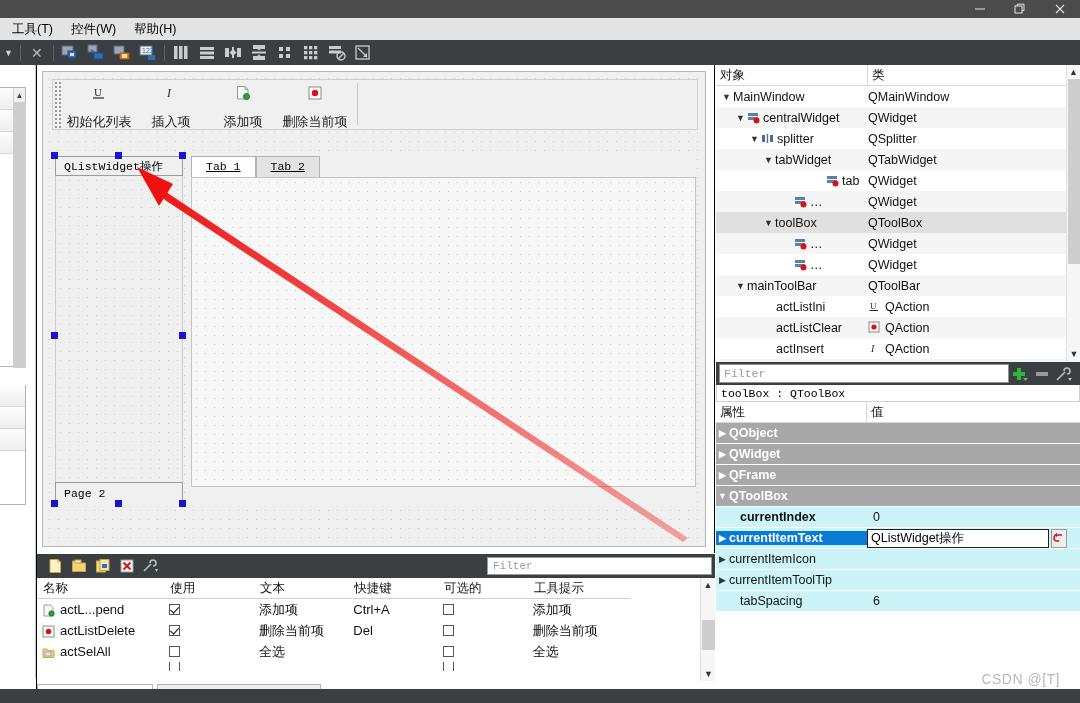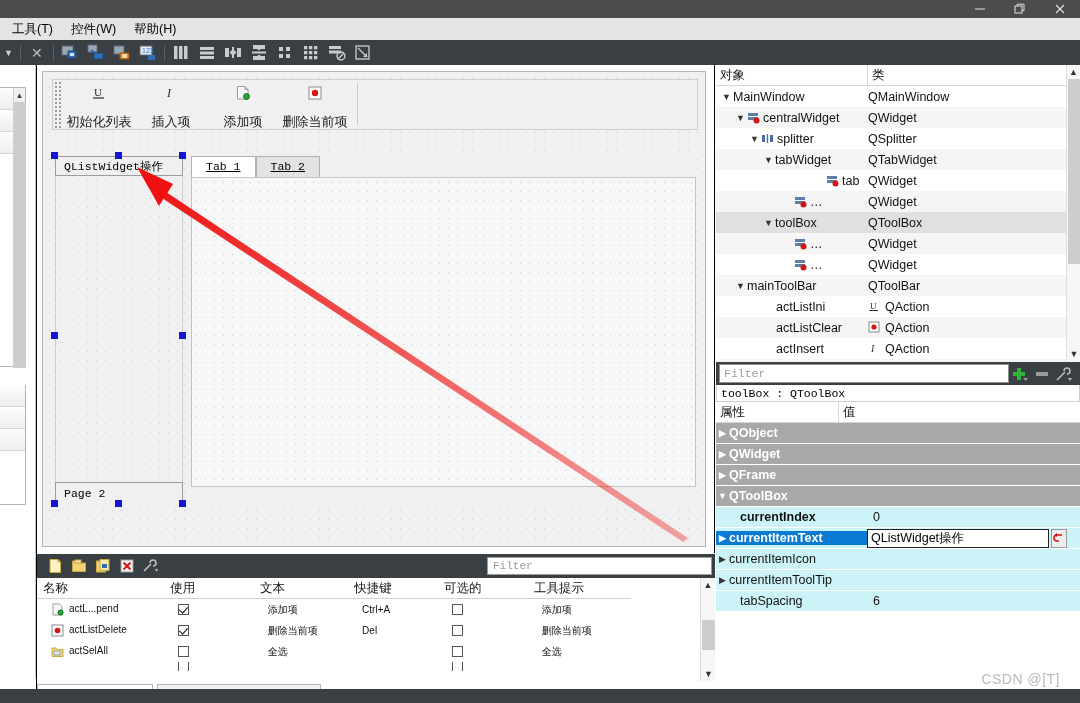--- a/index.html
+++ b/index.html
@@ -98,21 +98,21 @@
     display:flex; align-items:center; padding-left:6px; }
   .ad-ic { width:24px; height:22px; display:flex; align-items:center; justify-content:center; }
   .ad-filter { position:absolute; left:450px; top:3px; width:225px; height:18px;
     background:#ffffff; border:1px solid #9a9a9a;
     font-family:"Liberation Mono", monospace; font-size:11px; color:#9a9a9a;
     display:flex; align-items:center; padding-left:5px; }
   .ad-table { position:absolute; left:0; top:24px; width:594px; height:103px; background:#fff; }
   .ad-head { display:flex; height:21px; border-bottom:1px solid #d0d0d0; background:#fff; }
   .ad-head div { font-size:12.5px; color:#111; padding:2px 0 0 6px; }
   .ad-row { display:flex; height:21px; align-items:center; }
-  .ad-row > div { font-size:10px; color:#111; padding-left:14px; display:flex; align-items:flex-start; }
+  .ad-row > div { font-size:13px; color:#111; padding-left:5px; display:flex; align-items:flex-end; }
   .c-name { width:142px; } .c-used { width:100px; } .c-text { width:105px; }
   .c-short { width:100px; } .c-check { width:100px; } .c-tip { width:115px; }
   .cbx { width:11px; height:11px; border:1px solid #555; background:#fff; display:inline-block;
     position:relative; }
   .cbx.on::after { content:""; position:absolute; left:2px; top:0px; width:4px; height:7px;
     border:solid #111; border-width:0 1.6px 1.6px 0; transform:rotate(42deg); }
   .ad-sb { position:absolute; right:0; top:24px; width:15px; height:103px; background:#f6f6f6;
     border-left:1px solid #dcdcdc; }
   .ad-sb .ar { height:14px; display:flex; align-items:center; justify-content:center;
     font-size:9px; color:#333; }
@@ -145,21 +145,21 @@
   .pe-filterbar { height:23px; background:#3a3f44; display:flex; align-items:center; }
   .pe-filter { margin-left:3px; width:290px; height:19px; background:#fff; border:1px solid #8f8f8f;
     font-family:"Liberation Mono", monospace; font-size:11.5px; color:#9a9a9a;
     display:flex; align-items:center; padding-left:4px; }
   .pe-ic { width:22px; height:22px; display:flex; align-items:center; justify-content:center; }
   .pe-objline { height:17px; background:#fff; border:1px solid #cfcfcf; border-top:none;
     font-family:"Liberation Mono", monospace; font-size:11.5px; color:#000;
     display:flex; align-items:center; padding-left:4px; }
   .pe-head { display:flex; height:21px; background:#fff; border-bottom:1px solid #d6d6d6; }
   .pe-head div { font-size:12.5px; color:#111; padding:2px 0 0 4px; }
-  .pe-c1 { width:123px; border-right:1px solid #d6d6d6; } .pe-c2 { flex:1; }
+  .pe-c1 { width:151px; border-right:1px solid #d6d6d6; } .pe-c2 { flex:1; }
   .pe-group { display:flex; align-items:center; height:21px; background:#a8a8a8;
     color:#fff; font-weight:bold; font-size:12.5px; border-bottom:1px solid #fff; }
   .pe-row { display:flex; height:21px; align-items:center; font-size:12.5px; color:#111;
     background:#ccf4f8; border-bottom:1px solid #ffffff; }
   .pe-pname { width:151px; display:flex; align-items:center; }
   .pe-pname.bold { font-weight:bold; }
   .pe-pval { flex:1; padding-left:6px; display:flex; align-items:center; }
   .pe-row.active .pe-pname { background:#0a7bd4; color:#fff; font-weight:bold; }
   .pe-edit { flex:1; display:flex; align-items:center; }
   .pe-edit input { width:182px; height:19px; border:1.5px solid #222; font-size:12.5px;

